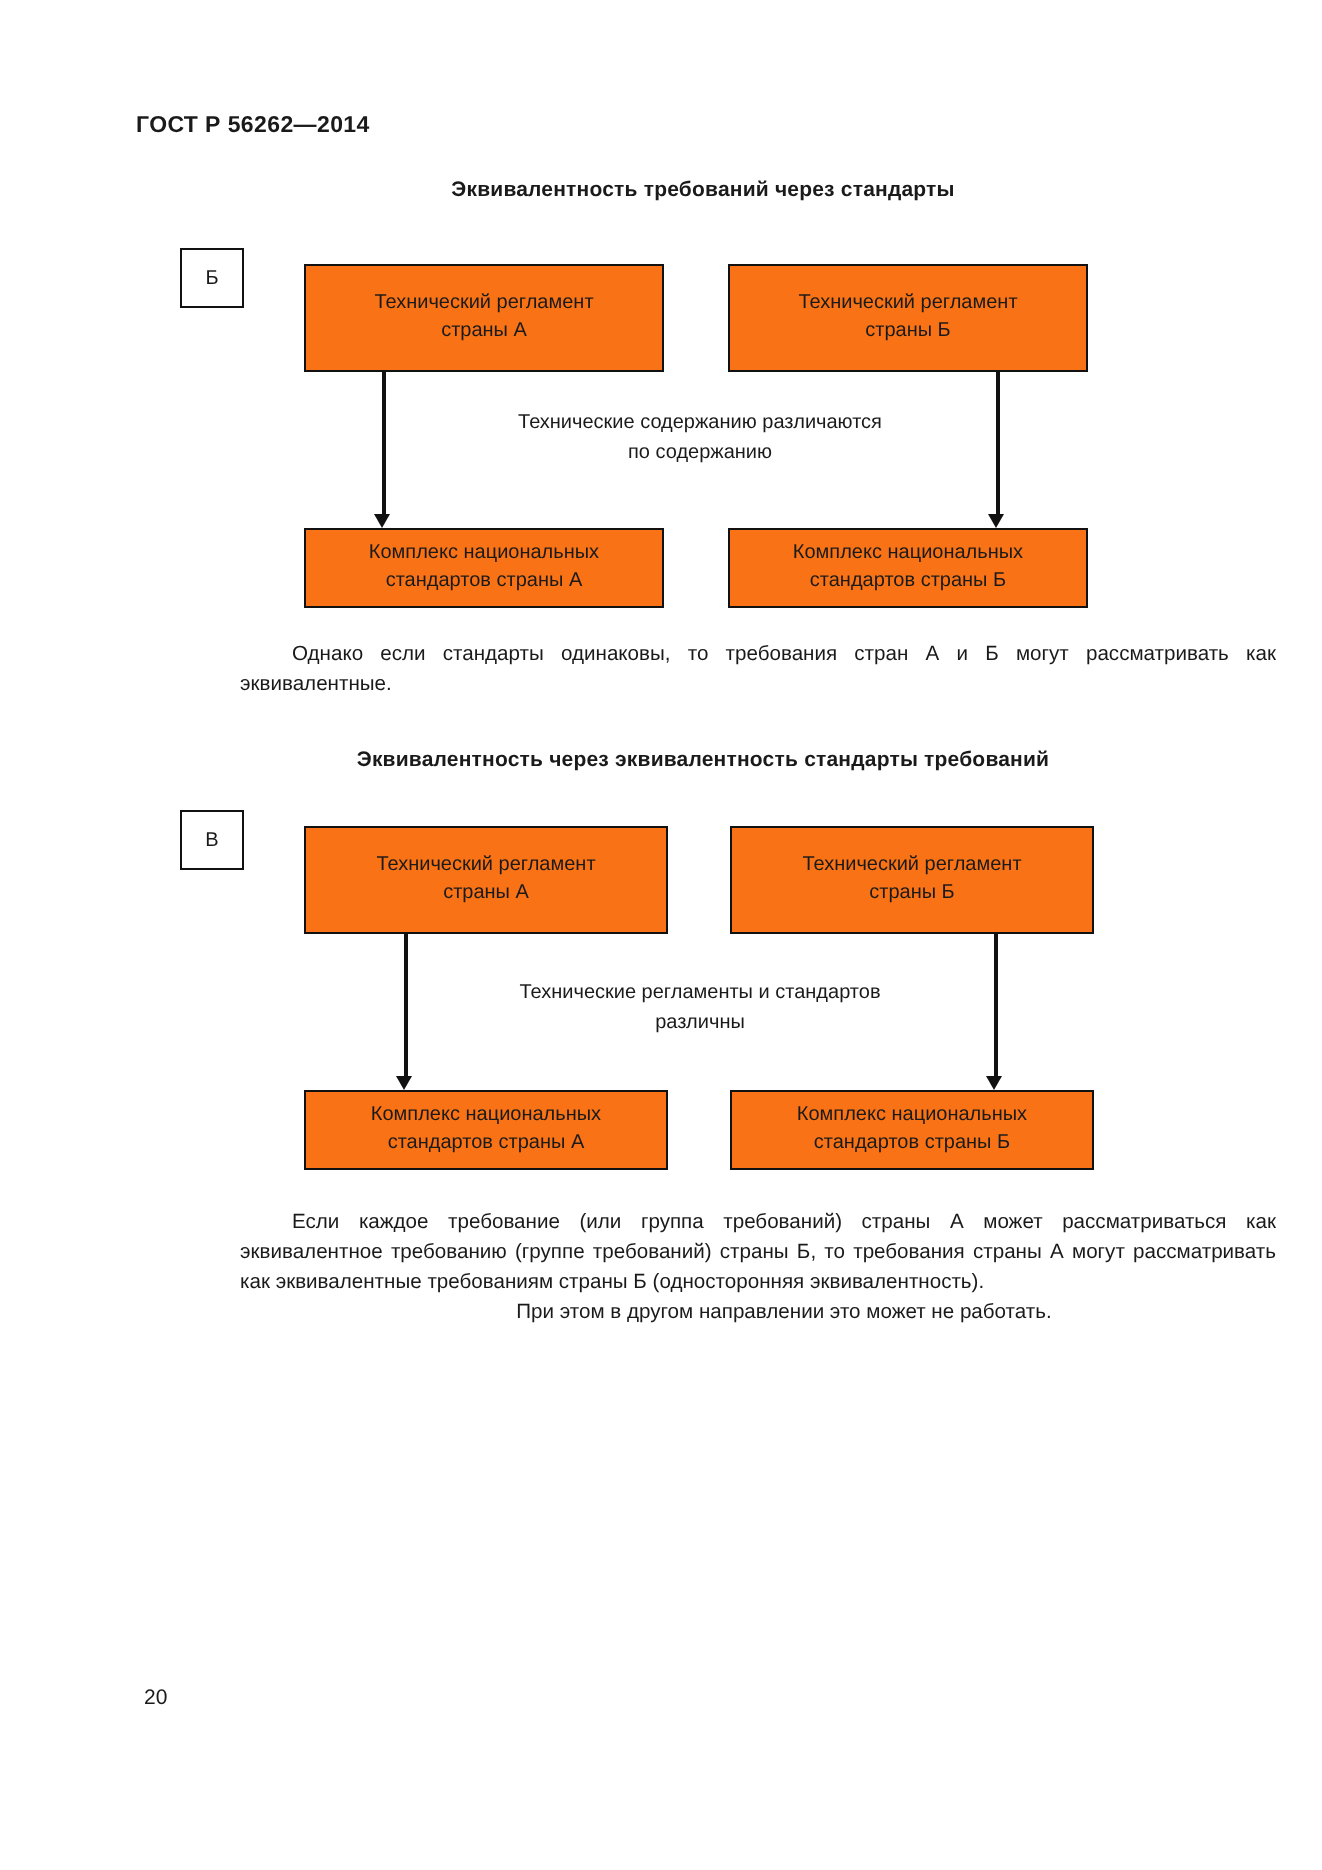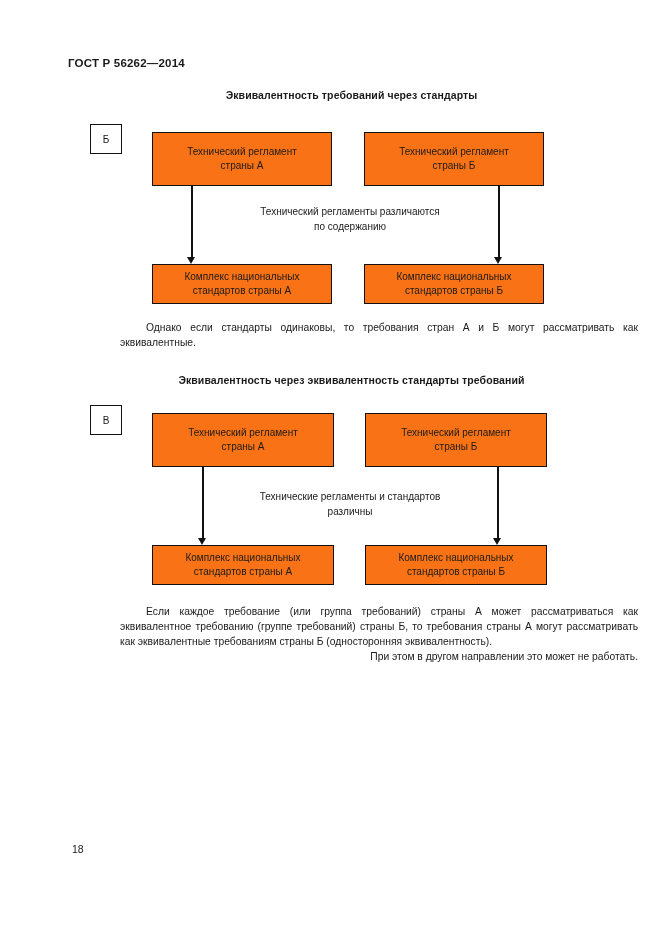--- a/index.html
+++ b/index.html
@@ -140,21 +140,21 @@
     <div class="shaft" style="height:71px;"></div>
     <div class="head" style="top:71px;"></div>
   </div>
 
   <div class="arrow" style="left:498px; top:186px; height:78px;">
     <div class="shaft" style="height:71px;"></div>
     <div class="head" style="top:71px;"></div>
   </div>
 
   <div class="flow-caption" style="left:180px; top:204px; width:340px;">
-    <div>Технический регламенты различаются</div>
+    <div>Технические содержанию различаются</div>
     <div>по содержанию</div>
   </div>
 
   <div class="node" style="left:152px; top:264px; width:180px; height:40px;">
     <div>
       <span>Комплекс национальных</span>
       <span>стандартов страны А</span>
     </div>
   </div>
 
@@ -209,17 +209,17 @@
 
   <div class="node" style="left:365px; top:545px; width:182px; height:40px;">
     <div>
       <span>Комплекс национальных</span>
       <span>стандартов страны Б</span>
     </div>
   </div>
 
   <div class="para" style="left:72px; top:604px; width:518px;"><span class="indent"></span><span>Если каждое требование (или группа требований) страны А может рассматриваться как эквивалентное требованию (группе требований) страны Б, то требования страны А могут рассматривать как эквивалентные требованиям страны Б (односторонняя эквивалентность).</span></div>
 
-  <div class="para" style="left:72px; top:649px; width:518px; text-align:right;"><span class="indent"></span><span>При этом в другом направлении это может не работать.</span></div>
-
-  <div class="page-number">18</div>
+  <div class="para" style="left:72px; top:649px; width:518px; text-align:center;"><span class="indent"></span><span>При этом в другом направлении это может не работать.</span></div>
+
+  <div class="page-number">20</div>
 
 </div>
 
 </body></html>

